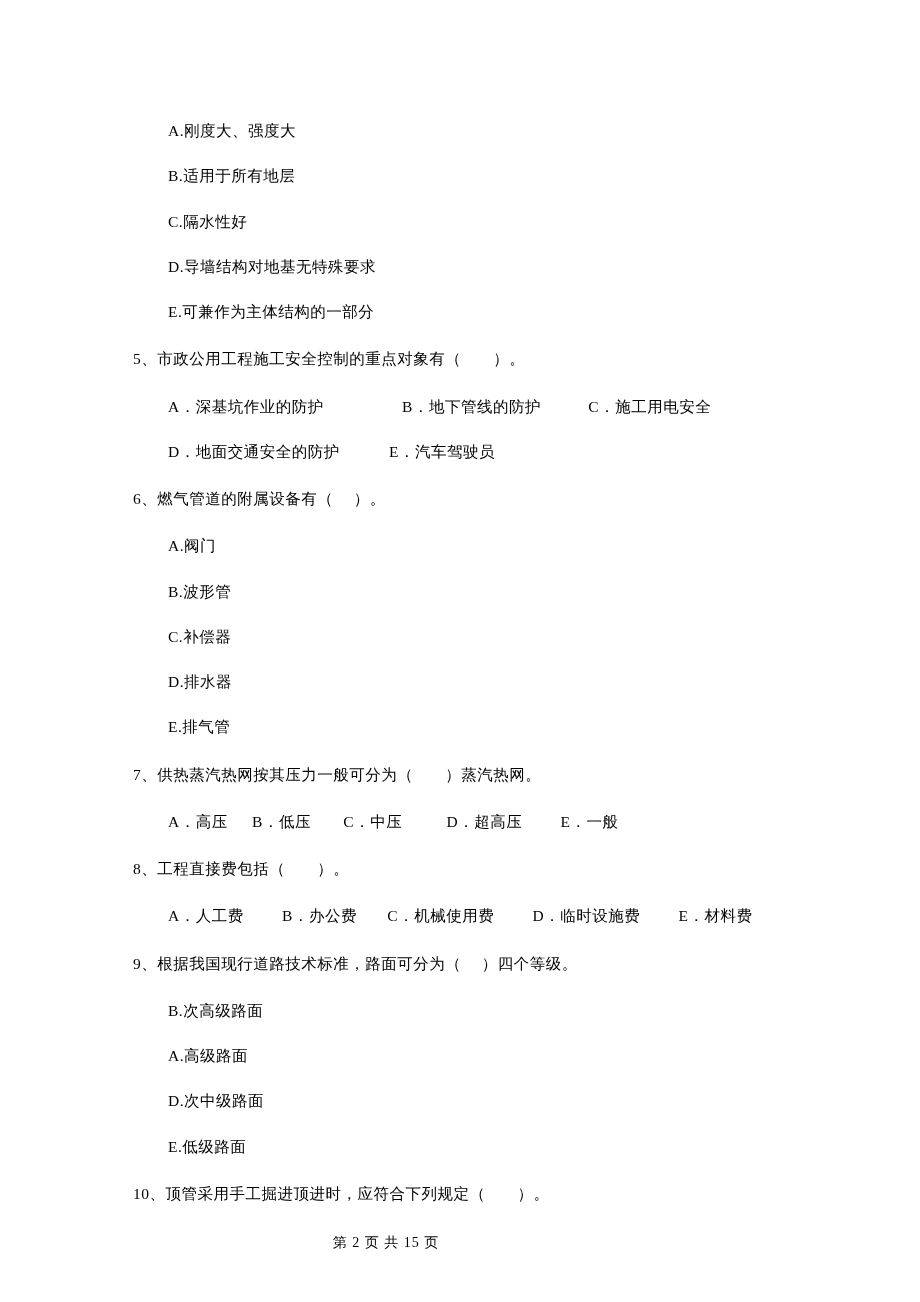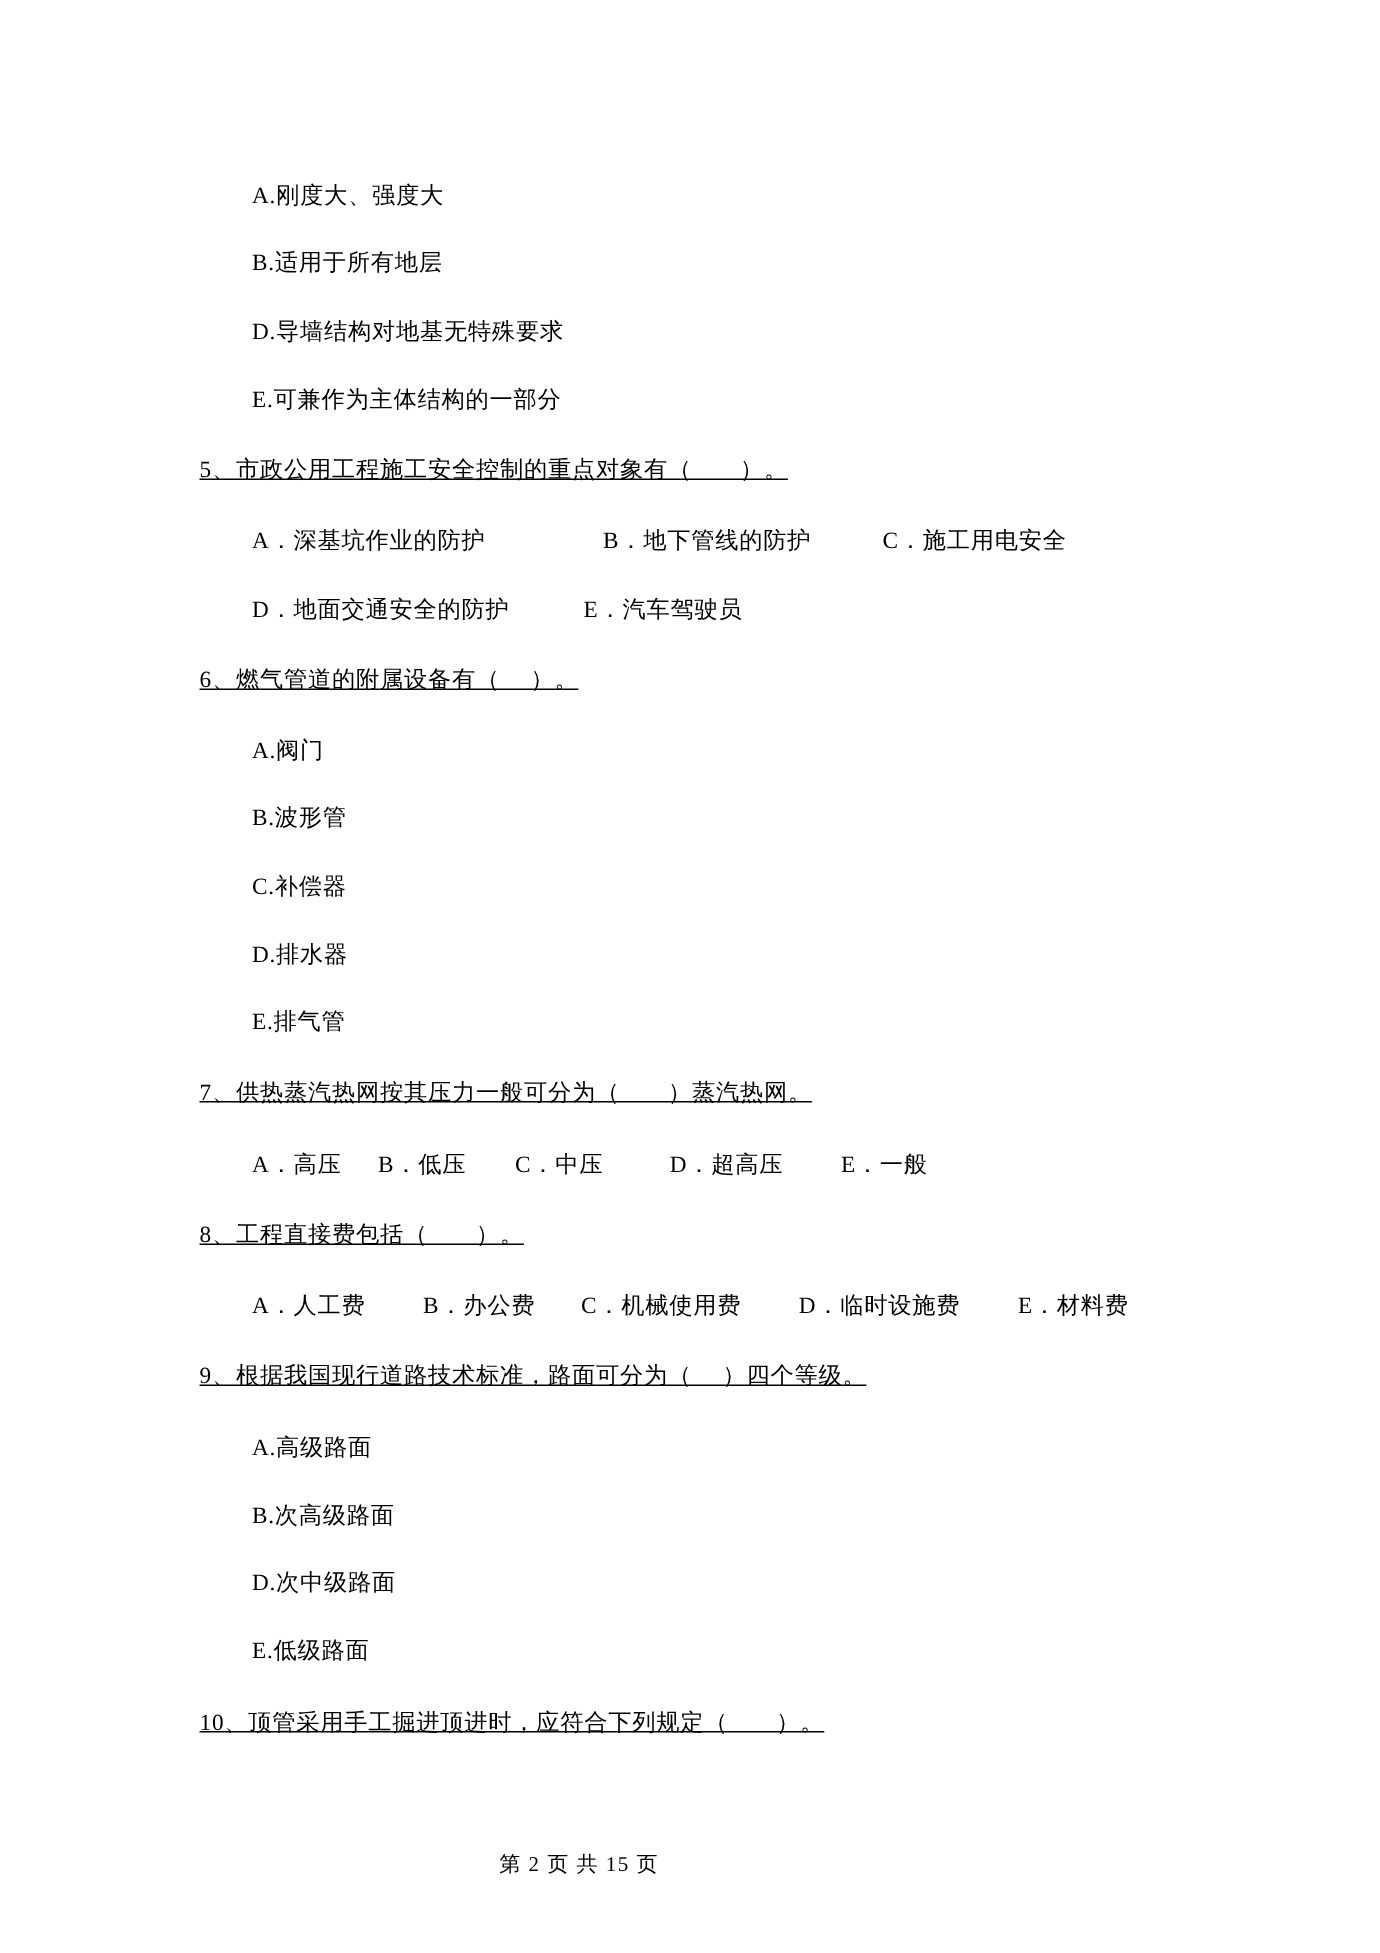--- a/index.html
+++ b/index.html
@@ -20,21 +20,20 @@
   .option-line {
     padding-left: 35px;
     margin-top: 9px;
     margin-bottom: 22px;
     letter-spacing: 0.5px;
   }
   .question-line {
     margin-top: 24px;
     margin-bottom: 24px;
     letter-spacing: 0.5px;
-    text-decoration: underline;
   }
   .opt-inline {
     padding-left: 35px;
     margin-top: 22px;
     margin-bottom: 22px;
     letter-spacing: 0.5px;
   }
   .opt-inline span {
     display: inline-block;
   }
@@ -59,20 +58,21 @@
     letter-spacing: 1px;
   }
 </style>
 </head>
 <body>
 
 <div class="page">
 
   <div class="option-line">A.刚度大、强度大</div>
   <div class="option-line">B.适用于所有地层</div>
+  <div class="option-line">C.隔水性好</div>
   <div class="option-line">D.导墙结构对地基无特殊要求</div>
   <div class="option-line">E.可兼作为主体结构的一部分</div>
 
   <div class="question-line">5、市政公用工程施工安全控制的重点对象有（　　）。</div>
   <div class="opt-inline">
     <span class="gap-a">A．深基坑作业的防护</span>
     <span class="gap-b">B．地下管线的防护</span>
     <span class="gap-c">C．施工用电安全</span>
   </div>
   <div class="opt-inline">
@@ -99,22 +99,22 @@
   <div class="question-line">8、工程直接费包括（　　）。</div>
   <div class="opt-inline">
     <span class="gap8-a">A．人工费</span>
     <span class="gap8-b">B．办公费</span>
     <span class="gap8-c">C．机械使用费</span>
     <span class="gap8-d">D．临时设施费</span>
     <span>E．材料费</span>
   </div>
 
   <div class="question-line">9、根据我国现行道路技术标准，路面可分为（　 ）四个等级。</div>
+  <div class="option-line">B.次高级路面</div>
   <div class="option-line">A.高级路面</div>
-  <div class="option-line">B.次高级路面</div>
   <div class="option-line">D.次中级路面</div>
   <div class="option-line">E.低级路面</div>
 
   <div class="question-line">10、顶管采用手工掘进顶进时，应符合下列规定（　　）。</div>
 
 </div>
 
 <div class="footer">第 2 页 共 15 页</div>
 
 </body></html>

